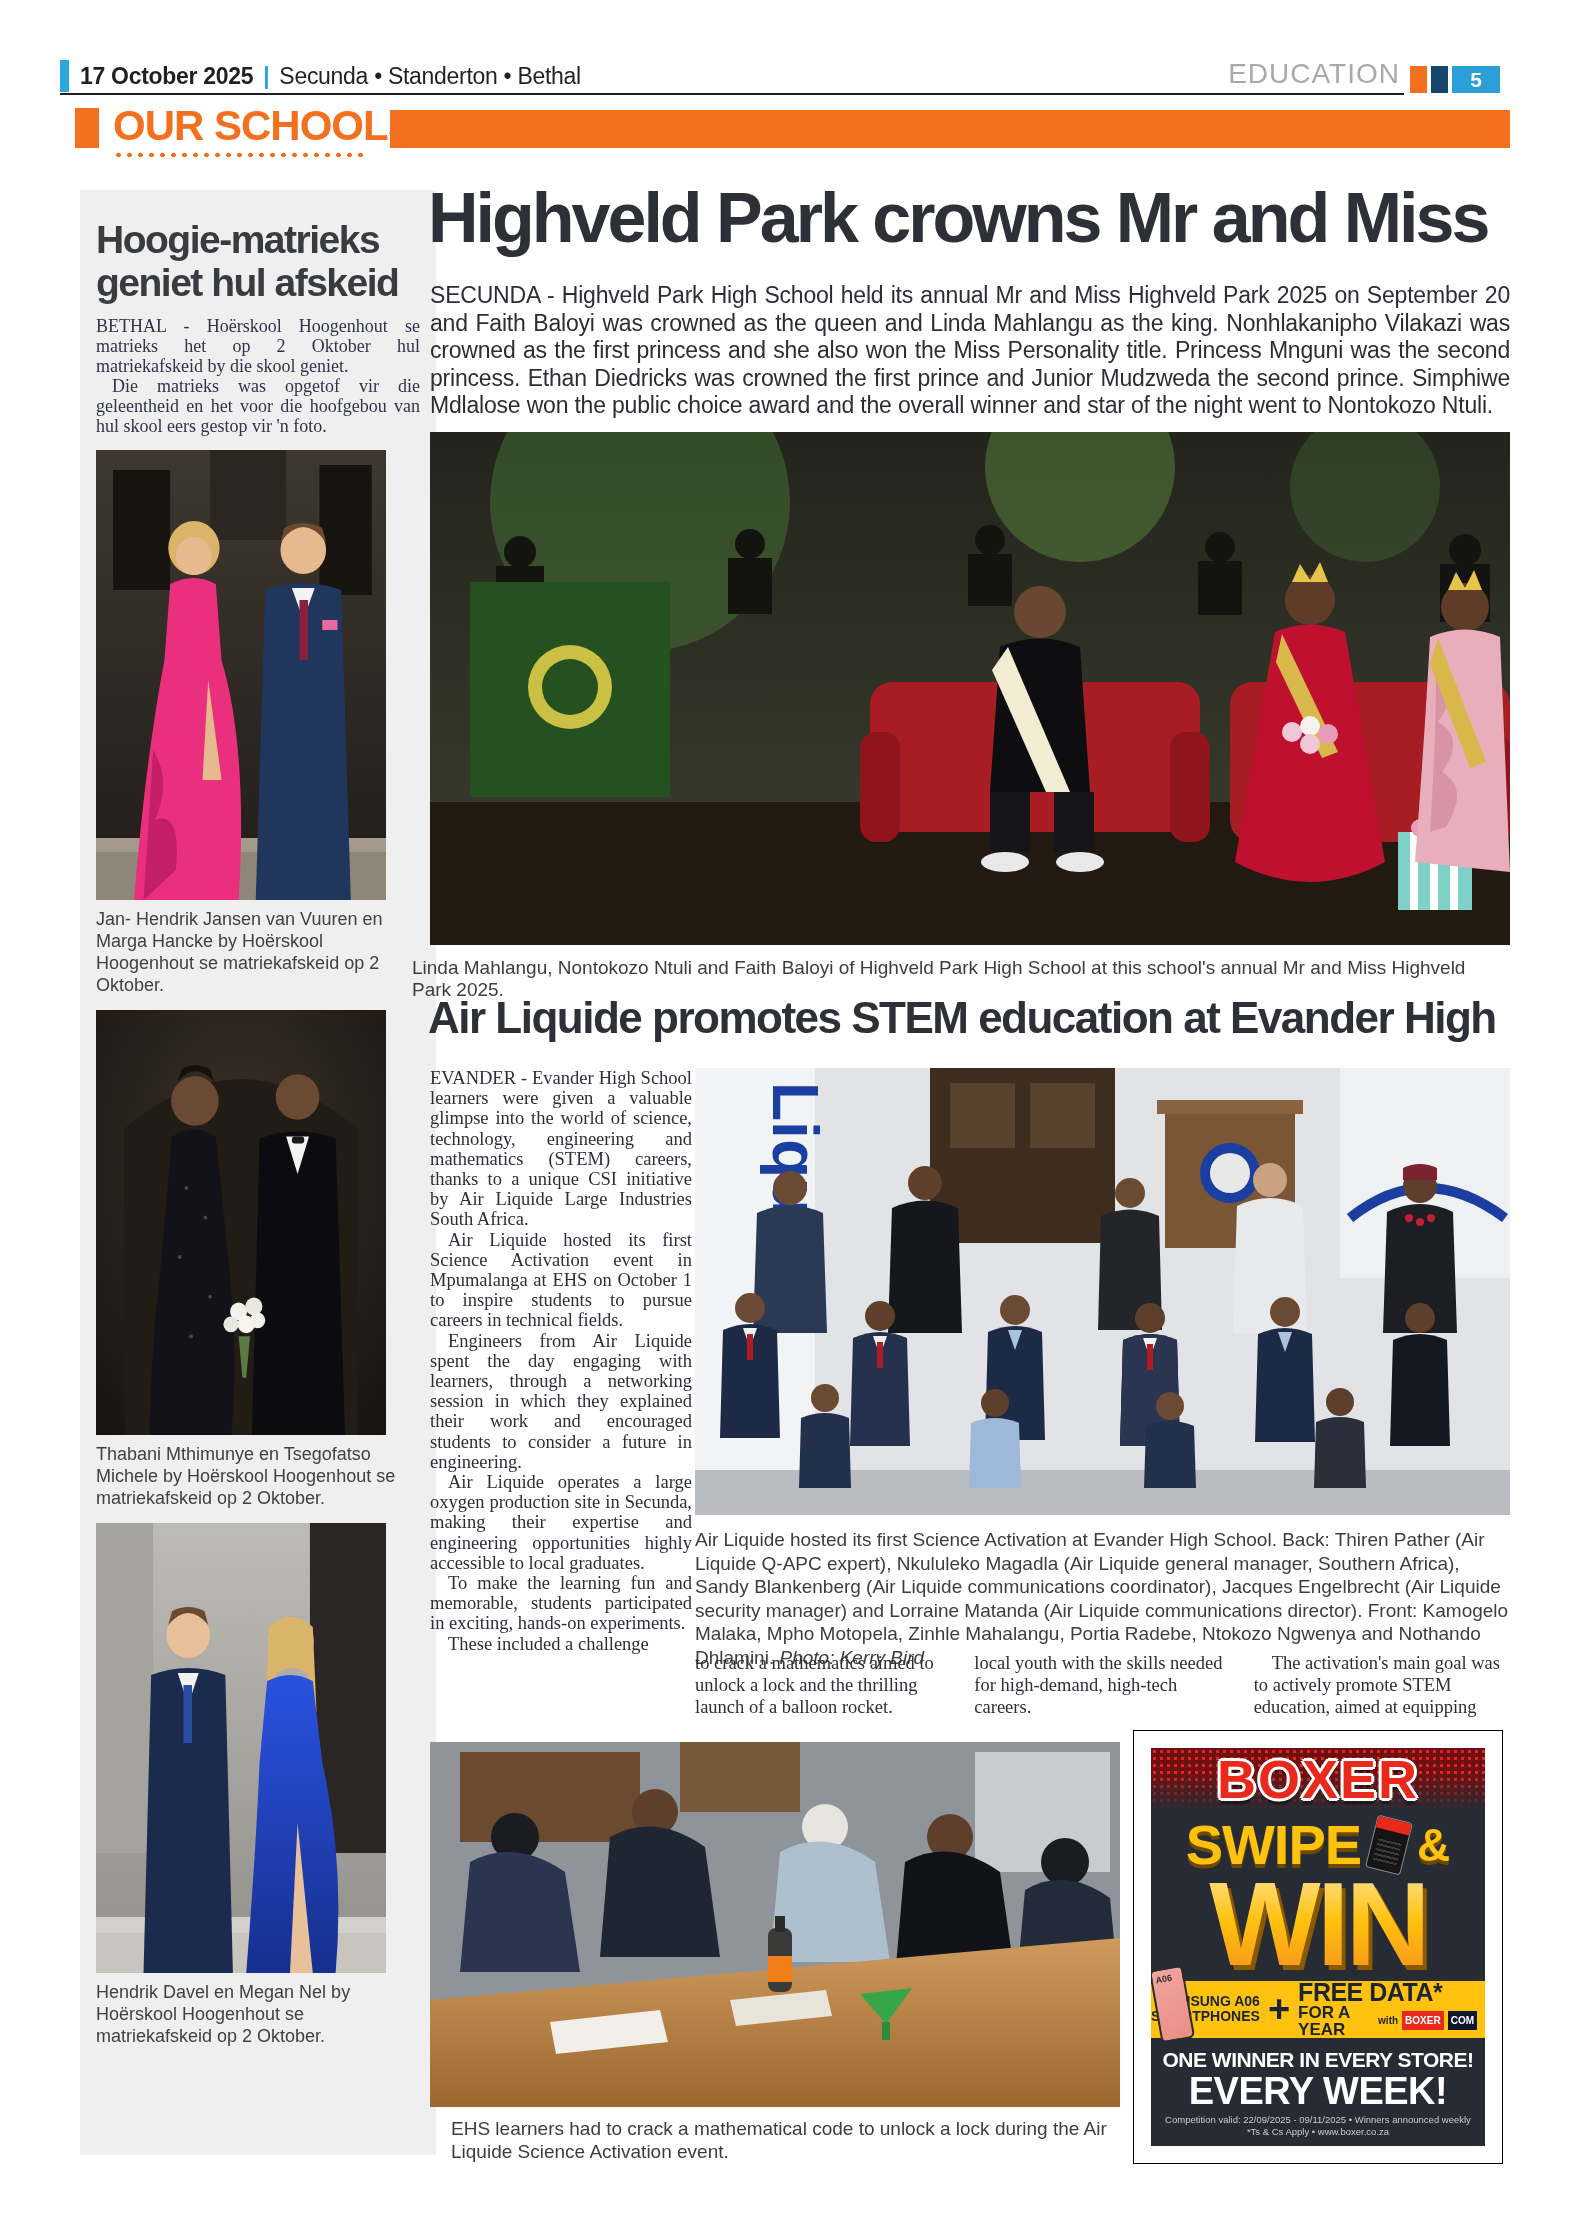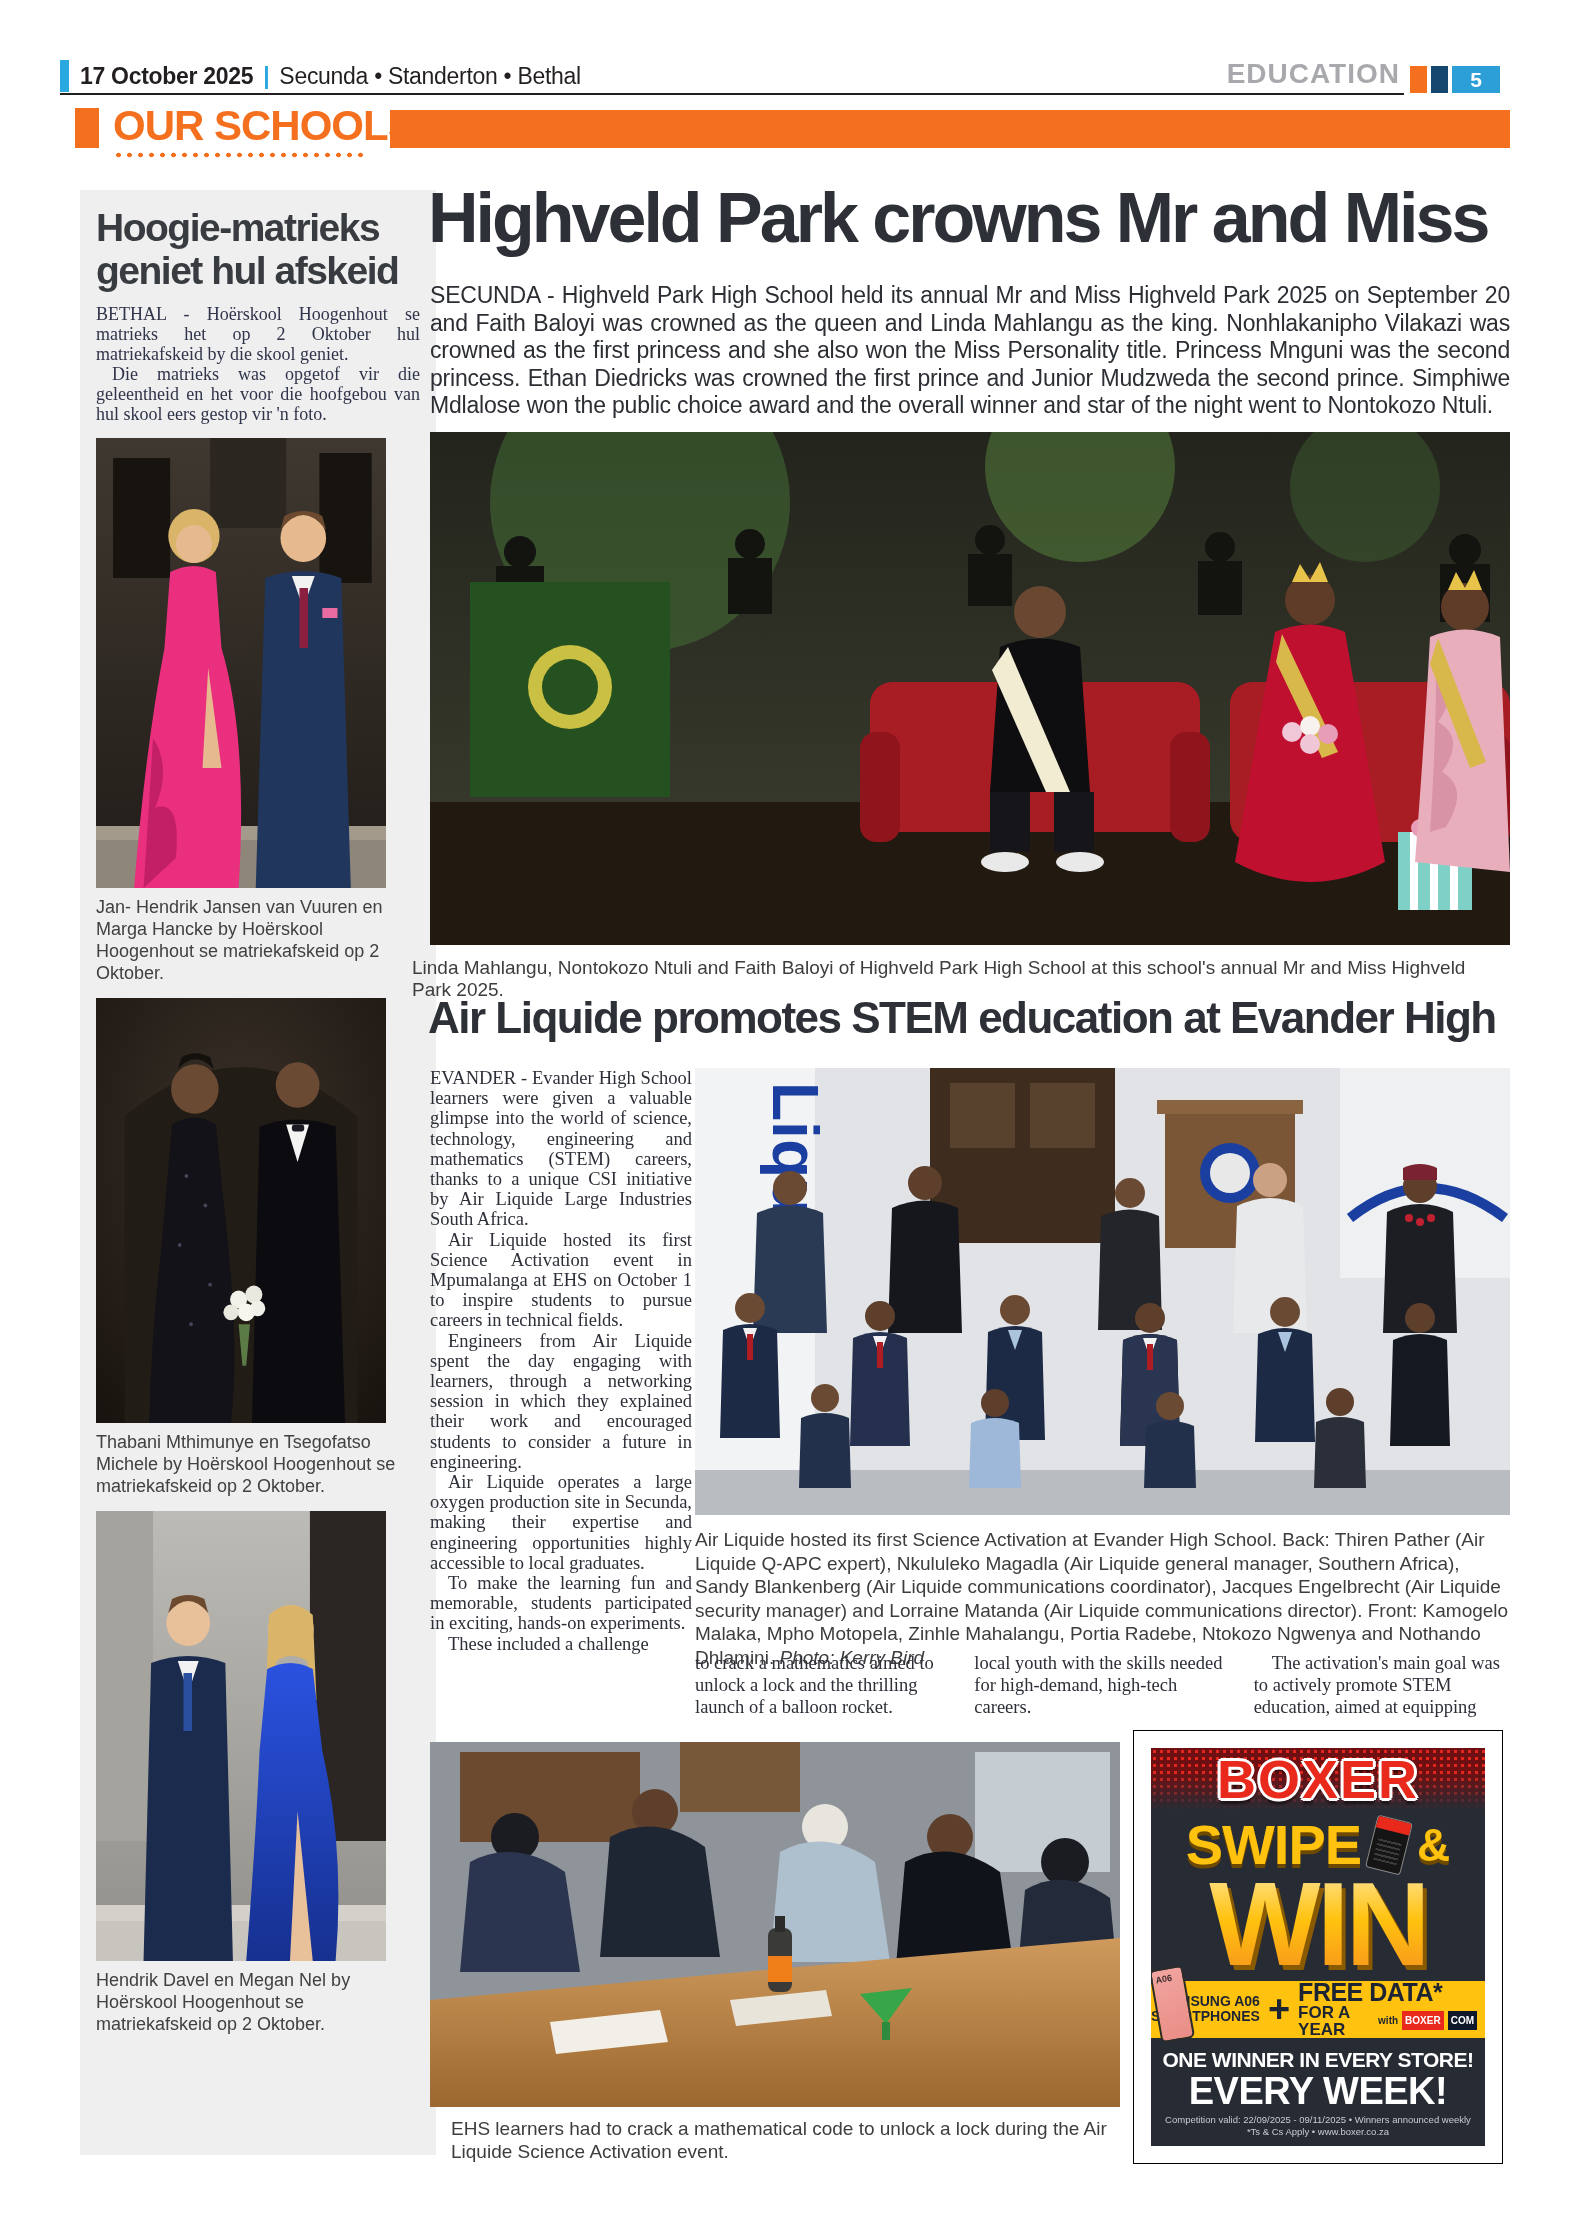--- a/index.html
+++ b/index.html
@@ -5,35 +5,35 @@
   * { margin:0; padding:0; box-sizing:border-box; }
   html,body { background:#ffffff; }
   body { font-family:"Liberation Sans", sans-serif; color:#231f20; }
   .page { position:relative; width:1572px; height:2224px; background:#fff; overflow:hidden; }
 
   
   .date-accent { position:absolute; left:60px; top:60px; width:9px; height:32px; background:#29a9e0; }
   .masthead-date { position:absolute; left:80px; top:63px; font-size:23px; letter-spacing:-0.3px; color:#231f20; }
   .masthead-date .sep { color:#29a9e0; font-weight:bold; padding:0 10px; }
   .masthead-rule { position:absolute; left:60px; top:93px; width:1344px; height:2px; background:#231f20; }
-  .section-label { position:absolute; left:1040px; top:58px; width:360px; text-align:right; font-size:28px; font-weight:bold; color:#a7a9ac; letter-spacing:1px; }
+  .section-label { position:absolute; left:1040px; top:58px; width:360px; text-align:right; font-size:28px; font-weight:normal; color:#a7a9ac; letter-spacing:1px; }
   .tab { position:absolute; top:66px; height:27px; }
   .tab-orange { left:1410px; width:17px; background:#f4701f; }
   .tab-navy { left:1431px; width:17px; background:#15466e; }
   .page-num-box { position:absolute; left:1452px; top:66px; width:48px; height:27px; background:#2d9fd8; color:#fff; font-weight:bold; font-size:21px; text-align:center; line-height:27px; }
 
   
   .kicker-square { position:absolute; left:75px; top:108px; width:24px; height:40px; background:#f4701f; }
   .kicker-label { position:absolute; left:113px; top:102px; font-size:42px; font-weight:900; color:#f4701f; letter-spacing:-1px; }
   .kicker-dots { position:absolute; left:113px; top:152px; width:250px; height:6px;
      background-image:radial-gradient(circle, #f4701f 2.2px, transparent 2.6px); background-size:11px 6px; background-repeat:repeat-x; }
   .kicker-bar { position:absolute; left:390px; top:110px; width:1120px; height:38px; background:#f4701f; }
 
   
-  .sidebar { position:absolute; left:80px; top:190px; width:356px; height:1965px; background:#efefef; padding:16px 16px 10px 16px; overflow:hidden; }
+  .sidebar { position:absolute; left:80px; top:190px; width:356px; height:1965px; background:#efefef; padding:28px 16px 10px 16px; overflow:hidden; }
   .sidebar h2 { font-family:"Liberation Sans", sans-serif; font-size:39px; line-height:43px; font-weight:700; letter-spacing:-1.5px; color:#383b40; margin-bottom:12px; }
   .sidebar p { font-family:"Liberation Serif", serif; font-size:18px; line-height:20px; color:#30344a; text-align:justify; }
   .sidebar p + p { text-indent:16px; }
   .sb-fig { margin-top:14px; }
   .sb-fig svg { display:block; width:290px; }
   .sb-cap { font-size:18px; line-height:22px; color:#414042; margin:8px 0 10px 0; }
 
   
   .headline-1 { position:absolute; left:428px; top:178px; width:1084px; font-size:70px; font-weight:800; letter-spacing:-3px; color:#2d3036; }
   .lead { position:absolute; left:430px; top:282px; width:1080px; font-size:23px; line-height:27.5px; letter-spacing:-0.2px; color:#2b2e33; text-align:justify; }

